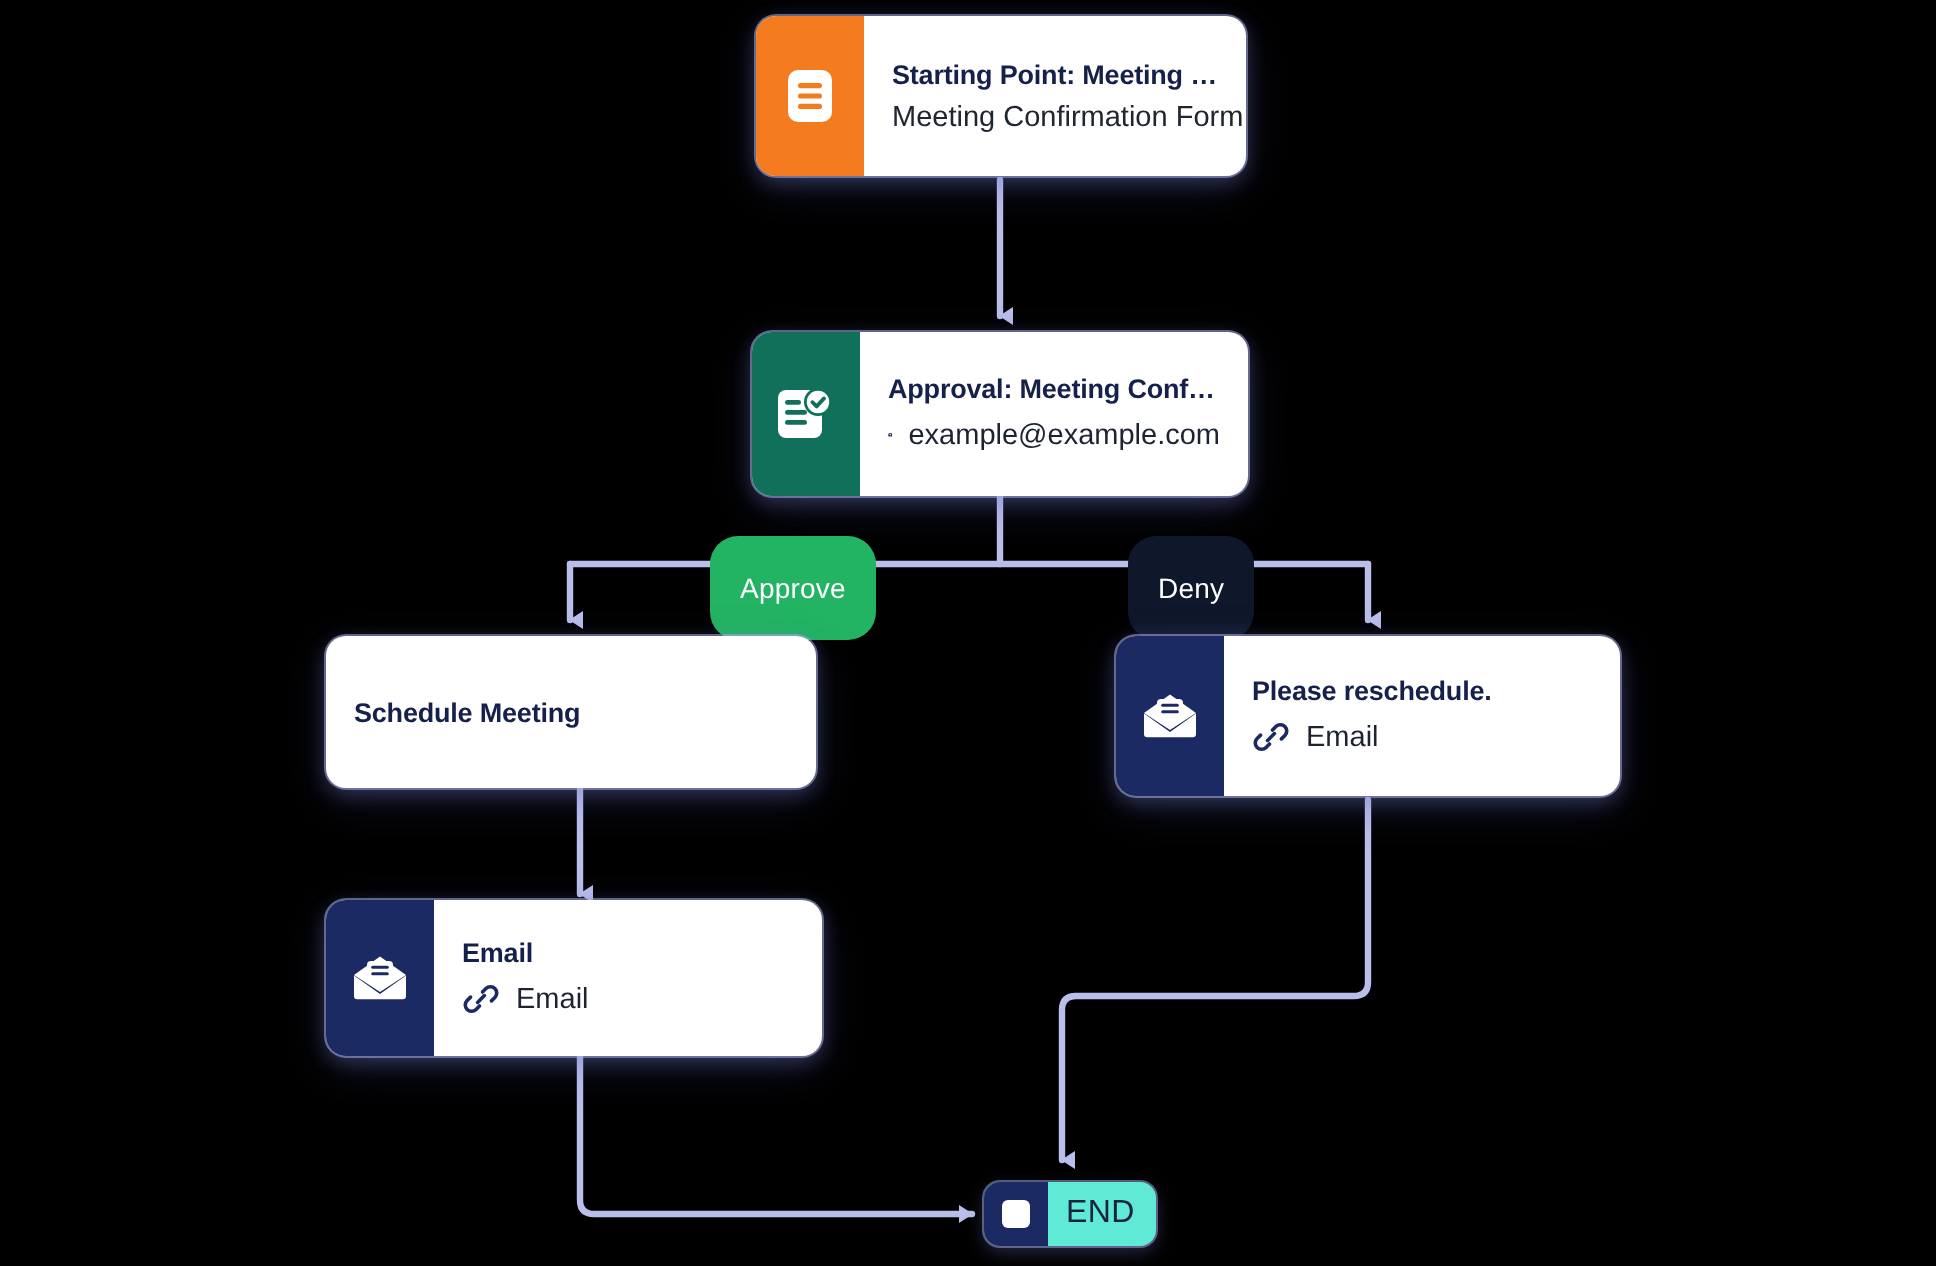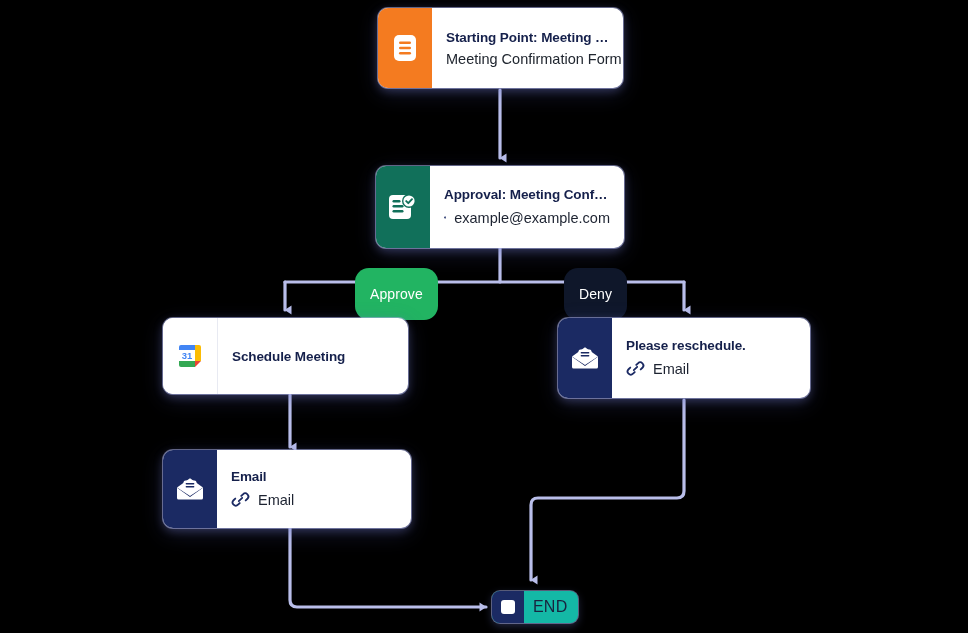--- a/index.html
+++ b/index.html
@@ -122,21 +122,21 @@
     font-size: 13.5px;
     box-sizing: border-box;
     width: 100%;
   }
 
   
   .end-node {
     position: absolute;
     display: flex;
     align-items: center;
-    background: #14b8a6;
+    background: #5eead4;
     border-radius: 8px;
     overflow: hidden;
     box-shadow: 0 0 0 1px rgba(167,173,226,0.5),
                 0 3px 9px rgba(110,120,200,0.35);
   }
   .end-icon-box {
     width: 32px;
     height: 32px;
     background: #1B2A63;
     display: flex;
@@ -235,32 +235,20 @@
 
   <div class="pill approve" style="left:355px; top:268px;">
     <span>Approve</span>
   </div>
 
   <div class="pill deny" style="left:564px; top:268px;">
     <span>Deny</span>
   </div>
 
   <div class="node" style="left:163px; top:318px; width:245px; height:76px;">
-    <div class="node-icon plain">
-      <svg width="32" height="32" viewBox="0 0 32 32">
-        <rect x="5" y="5" width="22" height="22" rx="2" fill="#ffffff"></rect>
-        <path d="M5,7 a2,2 0 0 1 2,-2 h14 v5 h-16 z" fill="#4285F4"></path>
-        <path d="M21,5 h4 a2,2 0 0 1 2,2 v4 h-6 z" fill="#FBBC04"></path>
-        <path d="M27,11 v10 h-6 v-10 z" fill="#FBBC04"></path>
-        <path d="M21,21 h6 l-6,6 z" fill="#EA4335"></path>
-        <path d="M5,21 h16 v6 h-14 a2,2 0 0 1 -2,-2 z" fill="#34A853"></path>
-        <rect x="5" y="10" width="16" height="11" fill="#ffffff"></rect>
-        <text x="13" y="19.4" font-family="'Liberation Sans', sans-serif" font-size="9.5" font-weight="bold" fill="#4285F4" text-anchor="middle">31</text>
-      </svg>
-    </div>
     <div class="node-body" style="padding-right:19px;">
       <div class="node-title">Schedule Meeting</div>
     </div>
   </div>
 
   <div class="node" style="left:558px; top:318px; width:252px; height:80px;">
     <div class="node-icon navy">
       <svg class="env-icon" width="30" height="26" viewBox="0 0 30 26">
         <path d="M15,2.2 L28,11.5 L28,11.5 L15,20 L2,11.5 Z" fill="#ffffff"></path>
         <rect x="8.5" y="4.5" width="13" height="9" rx="2" fill="#ffffff"></rect>

